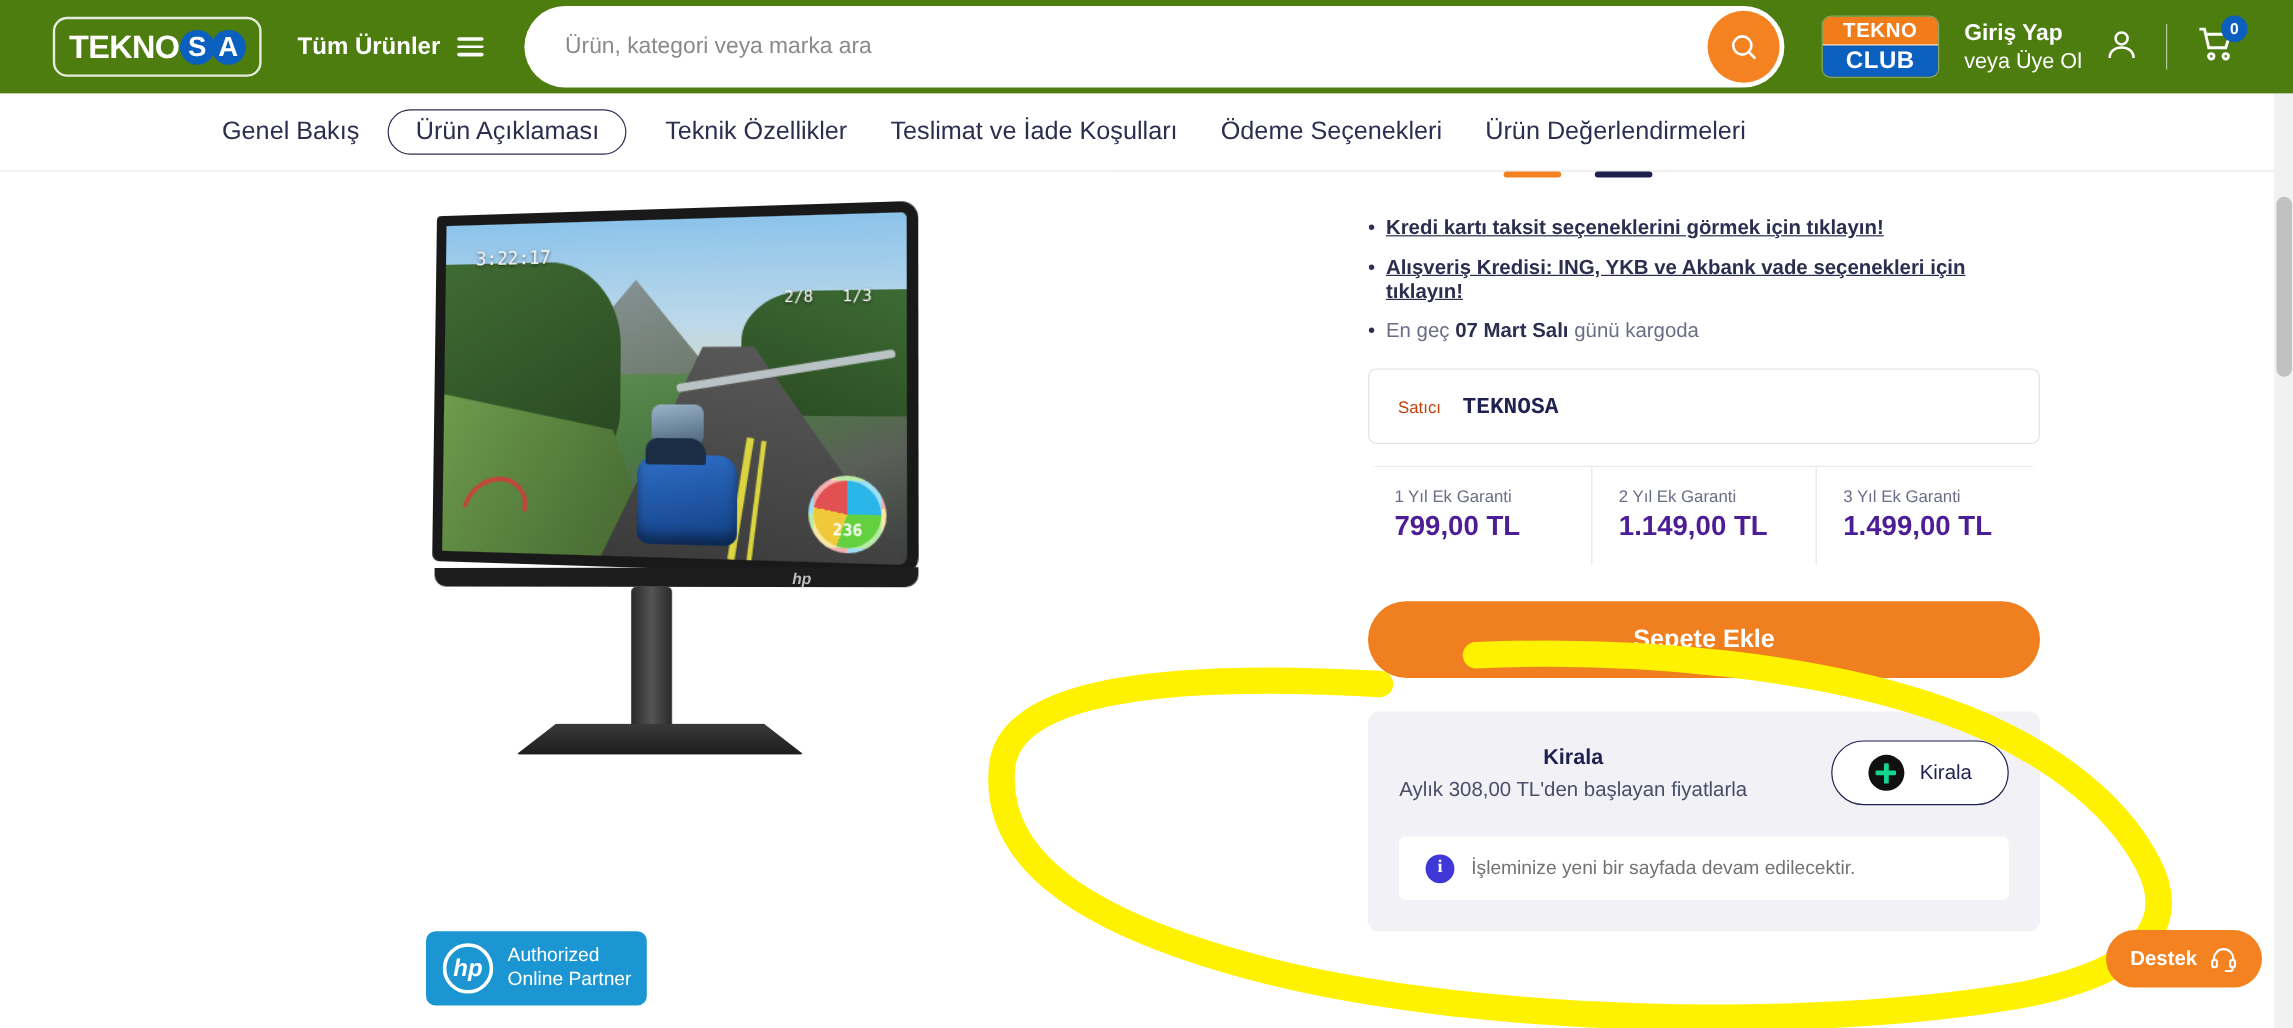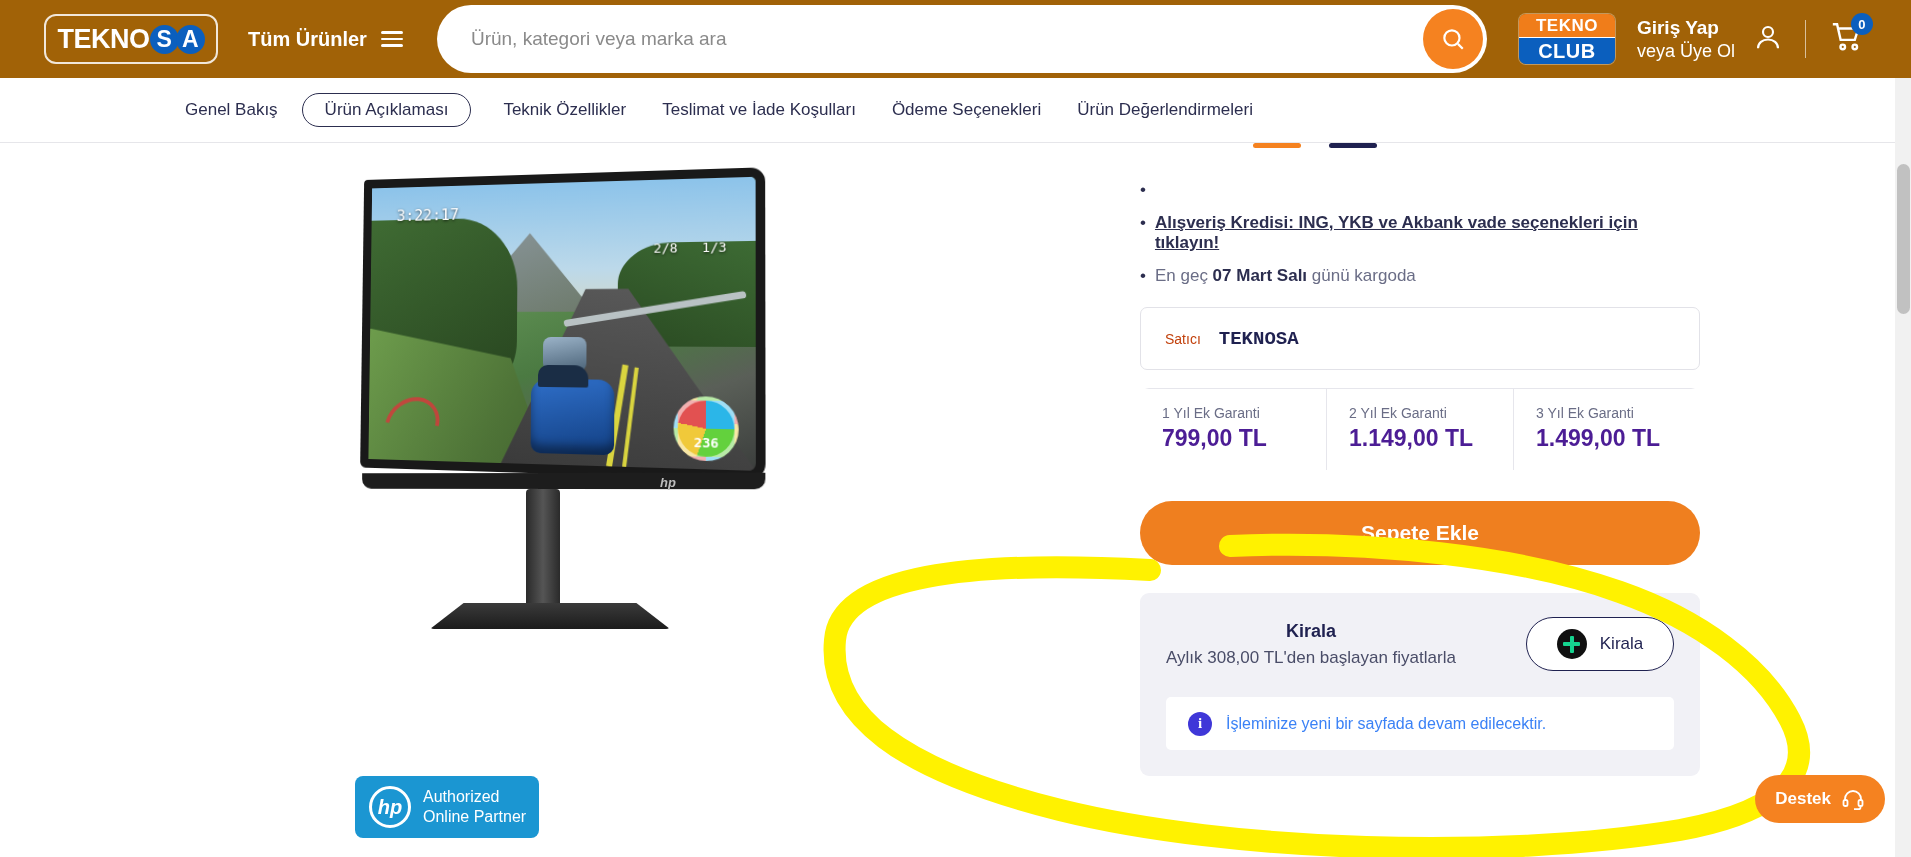--- a/index.html
+++ b/index.html
@@ -7,21 +7,21 @@
     width: 1911px; height: 857px;
     font-family: "Liberation Sans", sans-serif;
     background: #ffffff;
     overflow: hidden;
   }
   .page { position: relative; width: 1911px; height: 857px; overflow: hidden; }
 
   
   .header {
     position: absolute; top: 0; left: 0; width: 1911px; height: 78px;
-    background: #a16207;
+    background: #4d7c0f;
     display: flex; align-items: center;
   }
   .logo-box {
     margin-left: 44px;
     width: 174px; height: 50px;
     border: 2px solid rgba(255,255,255,.85);
     border-radius: 12px;
     display: flex; align-items: center; justify-content: center;
     cursor: pointer;
   }
@@ -82,21 +82,21 @@
     font-size: 13px; font-weight: bold; display: flex; align-items: center; justify-content: center;
   }
 
   
   .tabbar {
     position: absolute; top: 78px; left: 0; width: 1895px; height: 65px;
     background: #fff; border-bottom: 1px solid #e6e6ea;
     display: flex; align-items: center;
   }
   .tabbar .tab {
-    font-size: 17px; color: #2c2e4f; cursor: pointer; white-space: nowrap;
+    font-size: 21px; color: #2c2e4f; cursor: pointer; white-space: nowrap;
     padding: 9px 0;
   }
   .tabbar .tab.active {
     border: 1.5px solid #2c2e4f; border-radius: 22px; padding: 6px 22px;
   }
 
   
   .gallery { position: absolute; left: 0; top: 143px; width: 930px; height: 714px; background: #fff; }
   .monitor { position: absolute; left: 330px; top: 30px; width: 430px; height: 460px; }
   .screen {
@@ -218,21 +218,21 @@
   .rent-plus:before, .rent-plus:after { content:""; position:absolute; background:#15d48f; border-radius:1px;}
   .rent-plus:before { width:17px; height:4.5px; }
   .rent-plus:after  { width:4.5px; height:17px; }
   .rent-btn-label { font-size:17px; color:#1f2150; }
 
   .infobar { margin-top:26px; background:#fff; border-radius:5px; height:53px;
       display:flex; align-items:center; gap:14px; padding-left:22px; }
   .info-i { width:24px; height:24px; border-radius:50%; background:#3f37d8; color:#fff;
       font-size:15px; font-weight:bold; display:flex; align-items:center; justify-content:center;
       font-family:"Liberation Serif", serif; }
-  .info-text { font-size:16px; color:#3b82f6; }
+  .info-text { font-size:16px; color:#737373; }
 
   
   .annotation { position:absolute; left:0; top:0; width:1911px; height:857px; pointer-events:none; }
 
   
   .destek { position:absolute; right:26px; bottom:34px; height:48px; padding:0 20px;
       background:#f58220; border:0; border-radius:24px; color:#fff; font-size:17px;
       font-weight:bold; display:flex; align-items:center; gap:10px; cursor:pointer;
       font-family:"Liberation Sans", sans-serif; z-index:5; }
   .scrollbar { position:absolute; right:0; top:78px; width:16px; height:779px; background:#f1f1f1; }
@@ -357,20 +357,21 @@
   <div class="seg-underlines">
     <i class="orange"></i>
     <i class="dark"></i>
   </div>
 
   <div class="right">
 
     <ul class="bullets">
       <li>
         <span class="dot">•</span>
+        <a>Kredi kartı taksit seçeneklerini görmek için tıklayın!</a>
       </li>
       <li>
         <span class="dot">•</span>
         <a>Alışveriş Kredisi: ING, YKB ve Akbank vade seçenekleri için tıklayın!</a>
       </li>
       <li>
         <span class="dot">•</span>
         <span class="plain"><span>En geç </span><b>07 Mart Salı</b><span> günü kargoda</span></span>
       </li>
     </ul>

